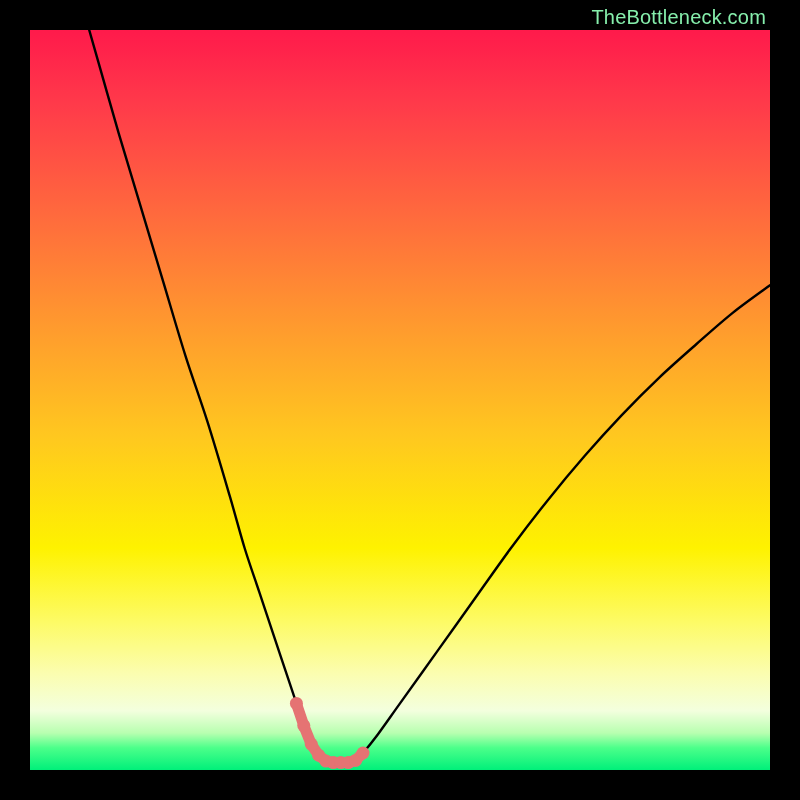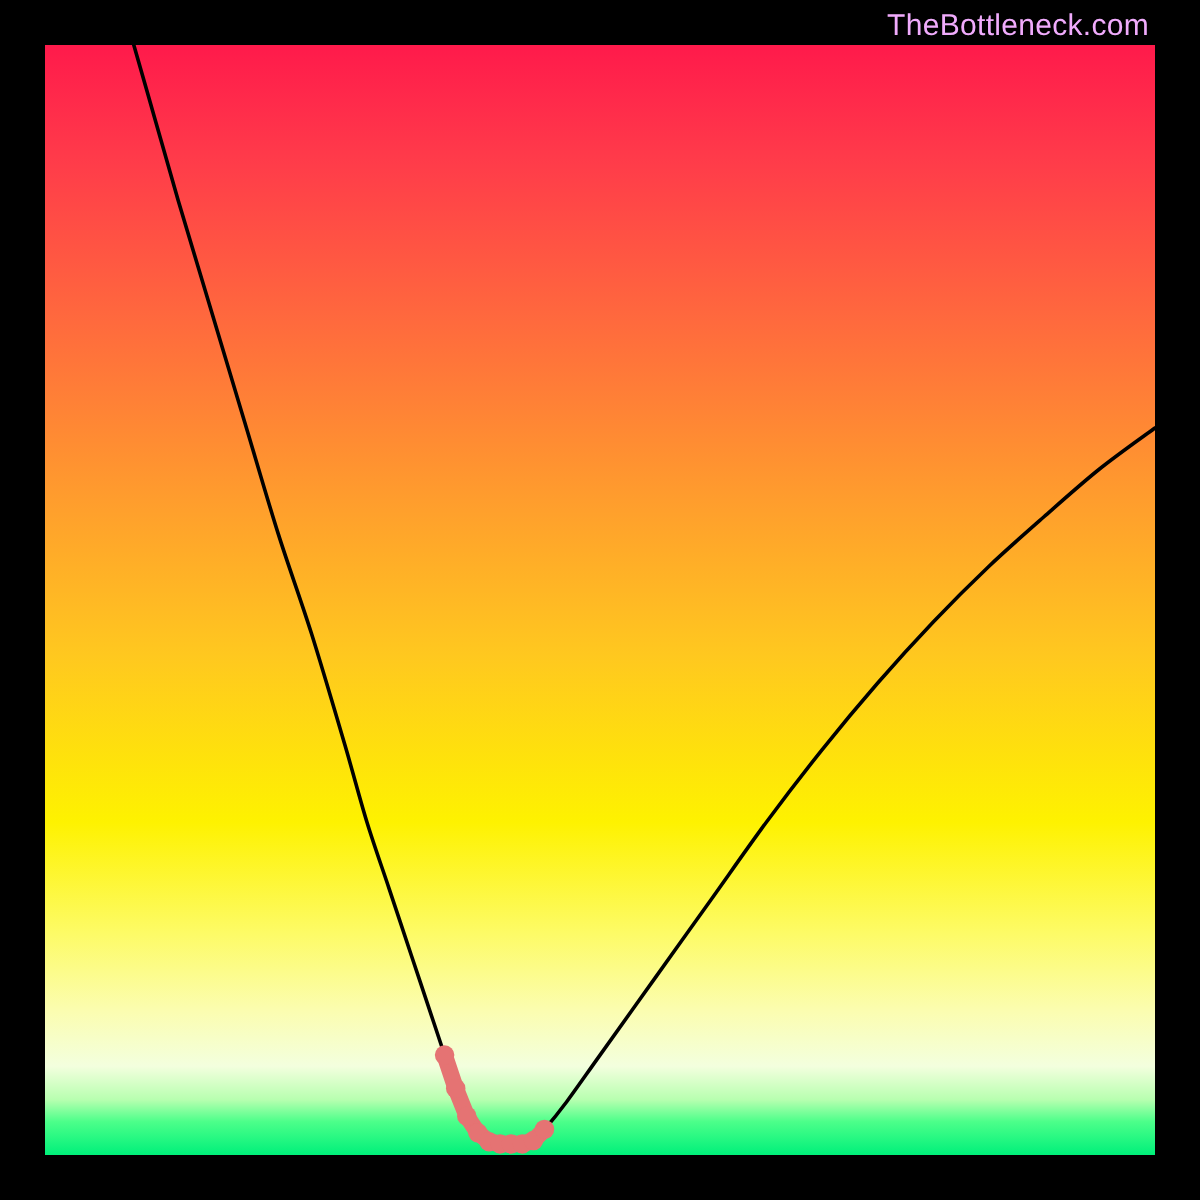--- a/index.html
+++ b/index.html
@@ -41,21 +41,21 @@
       #f3ffde 92%,
       #b8ffb0 95%,
       #4cff8a 97%,
       #00f07a 100%
     );
   }
   .watermark {
     position: absolute;
     top: 6px;
     right: 34px;
-    color: #f0abfc;
+    color: #86efac;
     font-size: 20px;
     letter-spacing: 0.2px;
     font-weight: 500;
     z-index: 10;
   }
   svg.curve {
     position: absolute;
     left: 0; top: 0;
     width: 740px;
     height: 740px;

